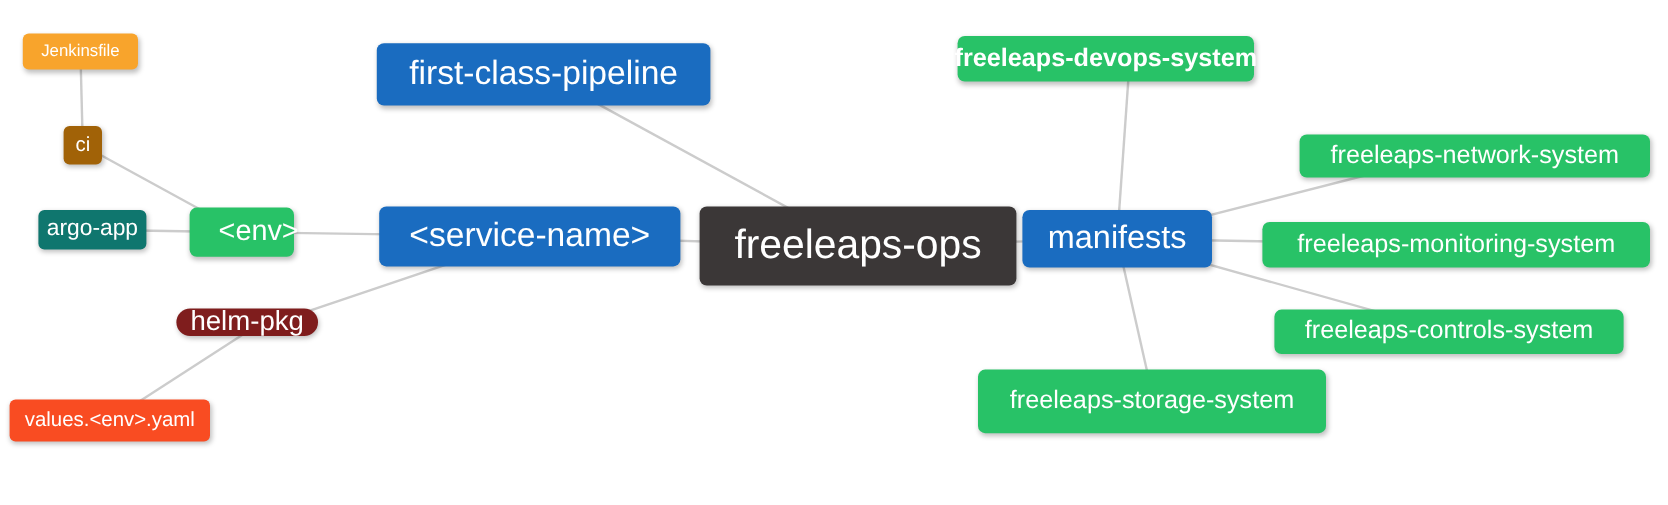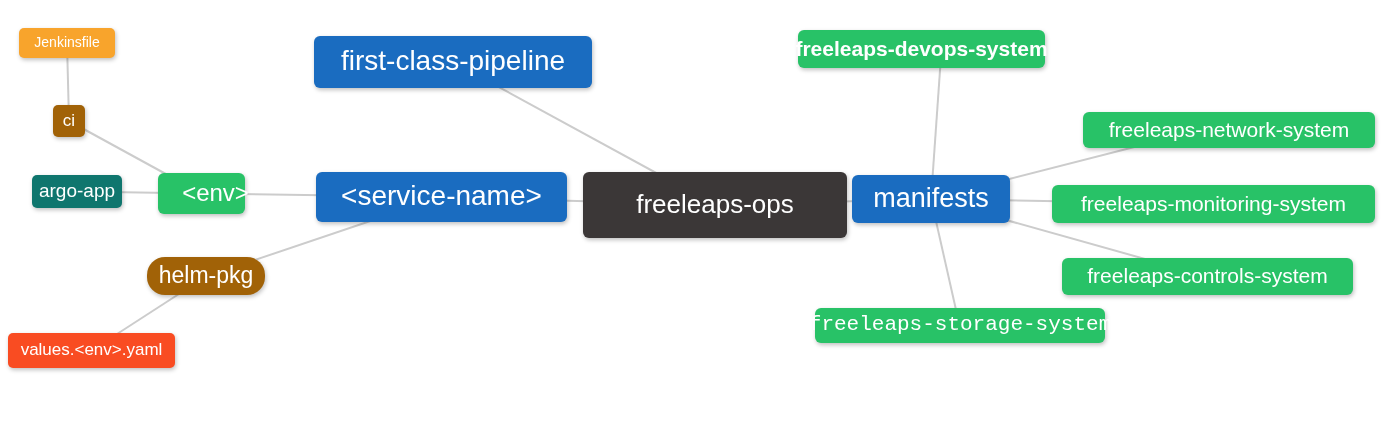--- a/index.html
+++ b/index.html
@@ -66,47 +66,47 @@
       </div>
       <div class="node" style="left: 53px; top: 105px; width: 32px; height: 32px; background: #a16207; font-size: 17px; border-radius: 5px;">
         <span>ci</span>
       </div>
       <div class="node" style="left: 32px; top: 175px; width: 90px; height: 33px; background: #0f766e; font-size: 19px; border-radius: 5px;">
         <span>argo-app</span>
       </div>
       <div class="node" style="left: 158px; top: 173px; width: 87px; height: 41px; background: rgb(40, 194, 103); font-size: 24px; border-radius: 6px; padding-left: 28px;">
         <span>&lt;env&gt;</span>
       </div>
-      <div class="node" style="left: 147px; top: 257px; width: 118px; height: 38px; background: #a16207; font-size: 23px; border-radius: 18px;">
+      <div class="node" style="left: 147px; top: 257px; width: 118px; height: 23px; background: #7f1d1d; font-size: 23px; border-radius: 18px;">
         <span>helm-pkg</span>
       </div>
       <div class="node" style="left: 8px; top: 333px; width: 167px; height: 35px; background: rgb(249, 76, 34); font-size: 17px; border-radius: 5px;">
         <span>values.&lt;env&gt;.yaml</span>
       </div>
       <div class="node" style="left: 314px; top: 36px; width: 278px; height: 52px; background: rgb(26, 108, 192); font-size: 28px; border-radius: 6px;">
         <span>first-class-pipeline</span>
       </div>
       <div class="node" style="left: 316px; top: 172px; width: 251px; height: 50px; background: rgb(26, 108, 192); font-size: 28px; border-radius: 6px;">
         <span>&lt;service-name&gt;</span>
       </div>
-      <div class="node" style="left: 583px; top: 172px; width: 264px; height: 66px; background: rgb(59, 55, 55); font-size: 26px; border-radius: 6px; text-align: right;">
+      <div class="node" style="left: 583px; top: 172px; width: 264px; height: 66px; background: rgb(59, 55, 55); font-size: 34px; border-radius: 6px; text-align: right;">
         <span>freeleaps-ops</span>
       </div>
       <div class="node" style="left: 852px; top: 175px; width: 158px; height: 48px; background: rgb(26, 108, 192); font-size: 27px; border-radius: 6px;">
         <span>manifests</span>
       </div>
       <div class="node" style="left: 798px; top: 30px; width: 247px; height: 38px; background: rgb(40, 194, 103); font-size: 21px; border-radius: 6px; font-weight: bold;">
         <span>freeleaps-devops-system</span>
       </div>
       <div class="node" style="left: 1055px; top: 112px; width: 292px; height: 36px; background: rgb(40, 194, 103); font-size: 21px; border-radius: 6px; margin-left: 28px;">
         <span>freeleaps-network-system</span>
       </div>
       <div class="node" style="left: 1052px; top: 185px; width: 323px; height: 38px; background: rgb(40, 194, 103); font-size: 21px; border-radius: 6px;">
         <span>freeleaps-monitoring-system</span>
       </div>
       <div class="node" style="left: 1062px; top: 258px; width: 291px; height: 37px; background: rgb(40, 194, 103); font-size: 21px; border-radius: 6px;">
         <span>freeleaps-controls-system</span>
       </div>
-      <div class="node" style="left: 815px; top: 308px; width: 290px; height: 35px; background: rgb(40, 194, 103); font-size: 21px; border-radius: 6px; font-family: Liberation Mono, monospace;">
+      <div class="node" style="left: 815px; top: 308px; width: 290px; height: 53px; background: rgb(40, 194, 103); font-size: 21px; border-radius: 6px;">
         <span>freeleaps-storage-system</span>
       </div>
     </div>
 </div>
 
 </body></html>

